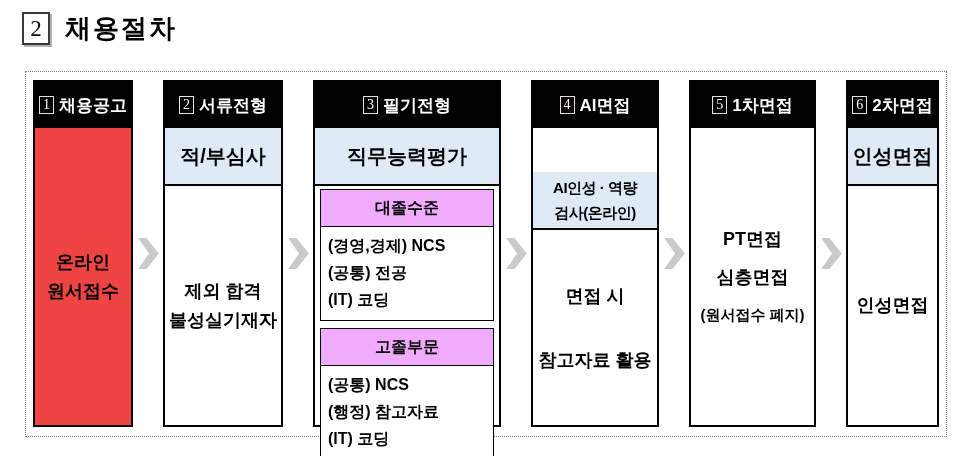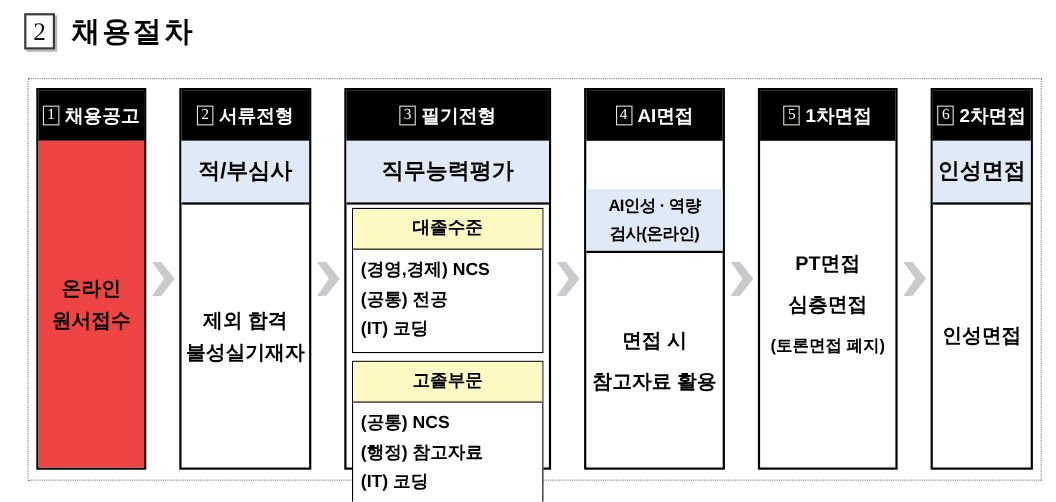--- a/index.html
+++ b/index.html
@@ -41,27 +41,27 @@
     flex:none;height:56px;background:#dfeaf6;border-bottom:2px solid #000;
     display:flex;flex-direction:column;align-items:center;justify-content:center;
     font-weight:bold;font-size:20px;line-height:25px;text-align:center;white-space:nowrap;
   }
   .c4 .sub{font-size:15px;letter-spacing:-0.5px;margin-top:44px;}
   .bdy{
     flex:1;display:flex;flex-direction:column;align-items:center;justify-content:center;
     font-weight:bold;font-size:18px;line-height:29px;text-align:center;
   }
   .c1 .bdy{background:#ef4444;}
-  .c4 .bdy .line{margin:7px 0;line-height:24px;}
+  .c4 .bdy .line{margin:20px 0;line-height:24px;}
   .c5 .bdy .line{margin:7px 0;line-height:24px;}
   .small{font-size:15px;}
   
   .c3 .bdy{justify-content:flex-start;padding:3px 5px 5px;gap:7px;}
   .track{width:100%;box-sizing:border-box;border:1px solid #000;background:#fff;}
-  .track-title{background:#fef9c3;border-bottom:1px solid #000;font-size:16px;font-weight:bold;text-align:center;padding:3px 0 4px;}
+  .track-title{background:#f0abfc;border-bottom:1px solid #000;font-size:16px;font-weight:bold;text-align:center;padding:3px 0 4px;}
   .track-lines{padding:5px 7px 7px;text-align:left;font-size:16px;line-height:27px;font-weight:bold;}
 </style>
 </head>
 <body>
 
 <div class="doc-title">
   <span class="title-num">2</span>
   <span class="title-text">채용절차</span>
 </div>
 
@@ -156,21 +156,21 @@
   </div>
 
   <div class="stage c5">
     <div class="hdr">
       <span class="badge">5</span>
       <span>1차면접</span>
     </div>
     <div class="bdy">
       <div class="line">PT면접</div>
       <div class="line">심층면접</div>
-      <div class="line small">(토론면접 폐지)</div>
+      <div class="line small">(원서접수 폐지)</div>
     </div>
   </div>
 
   <div class="gap">
     <svg width="21" height="31" viewBox="0 0 20 30">
         <polygon points="0,0 8,0 20,15 8,30 0,30 10.5,15"></polygon>
       </svg>
   </div>
 
   <div class="stage c6">

